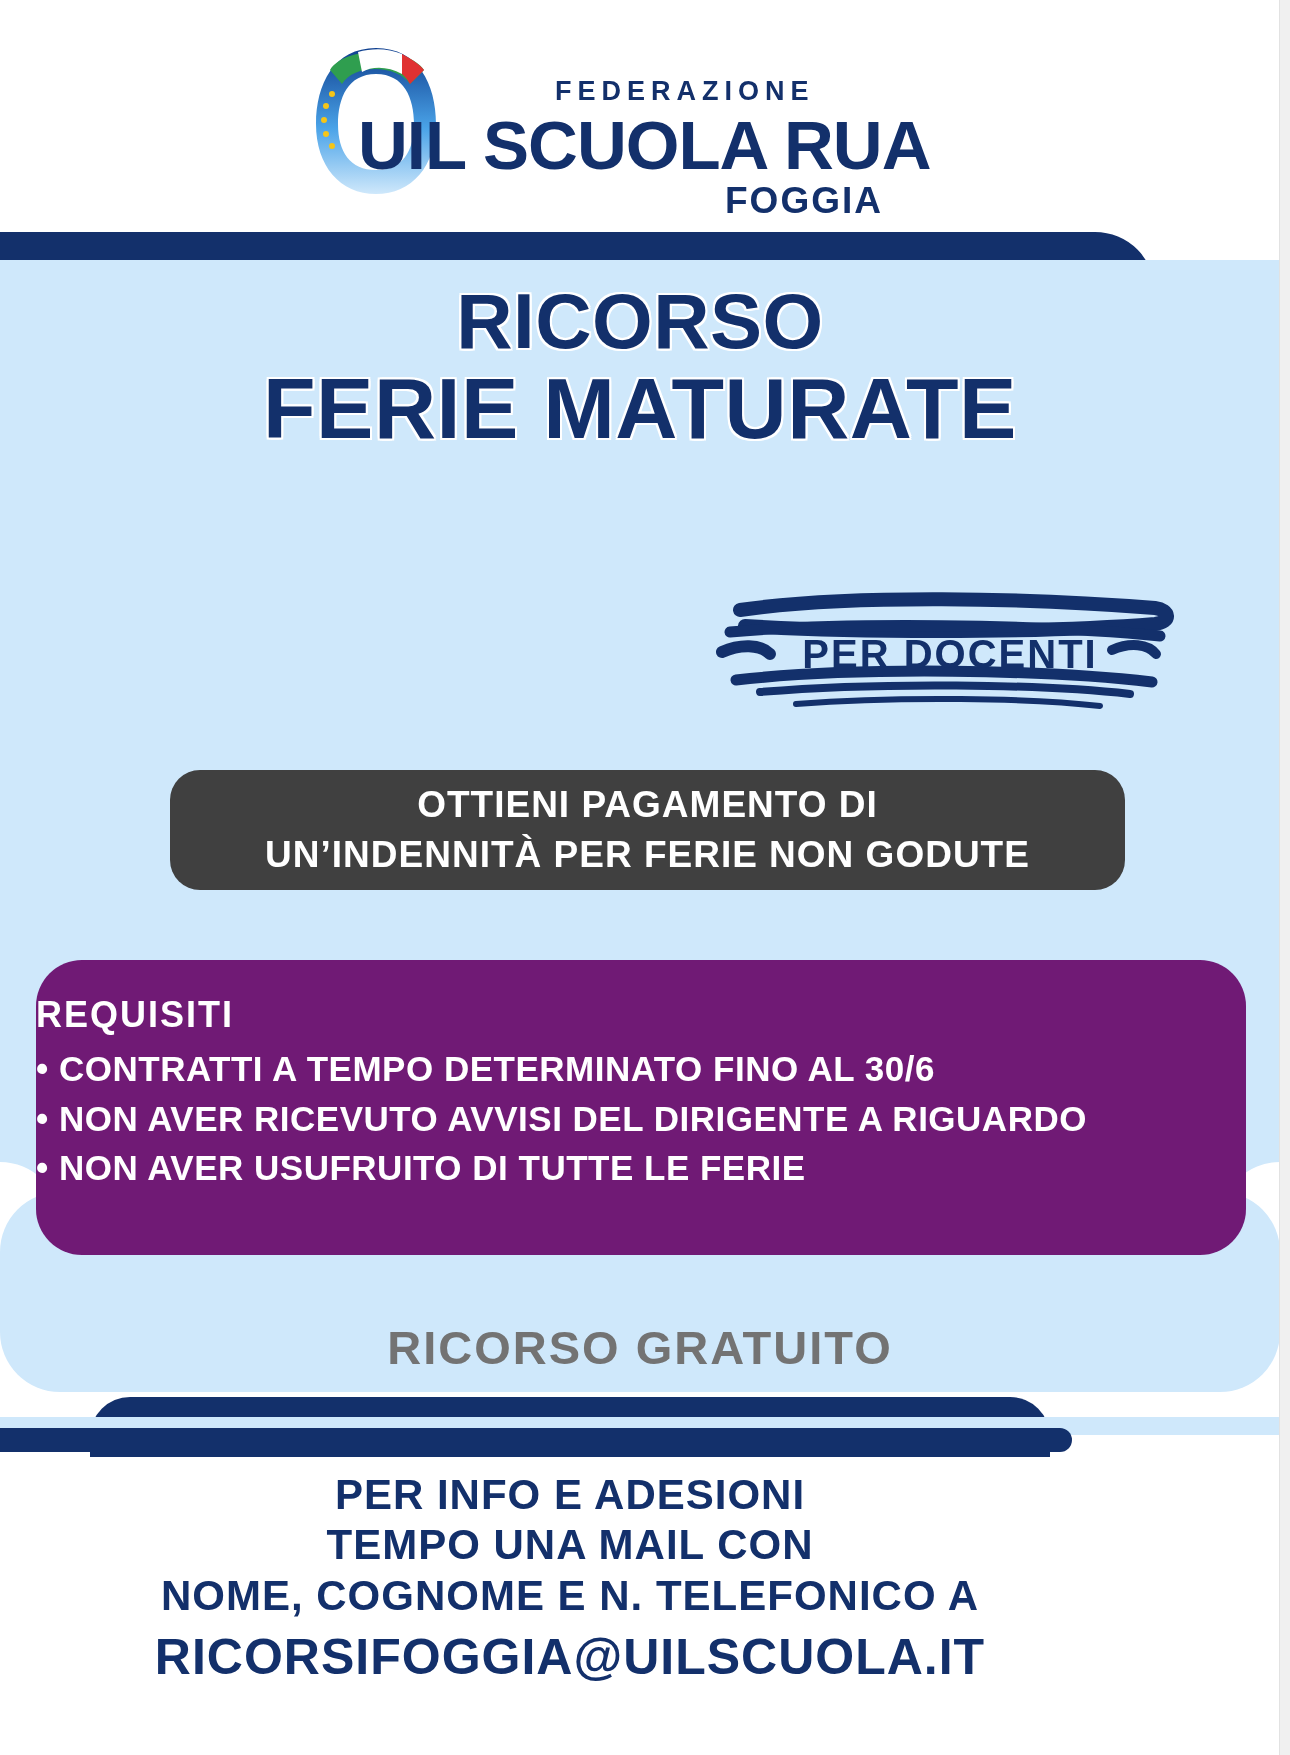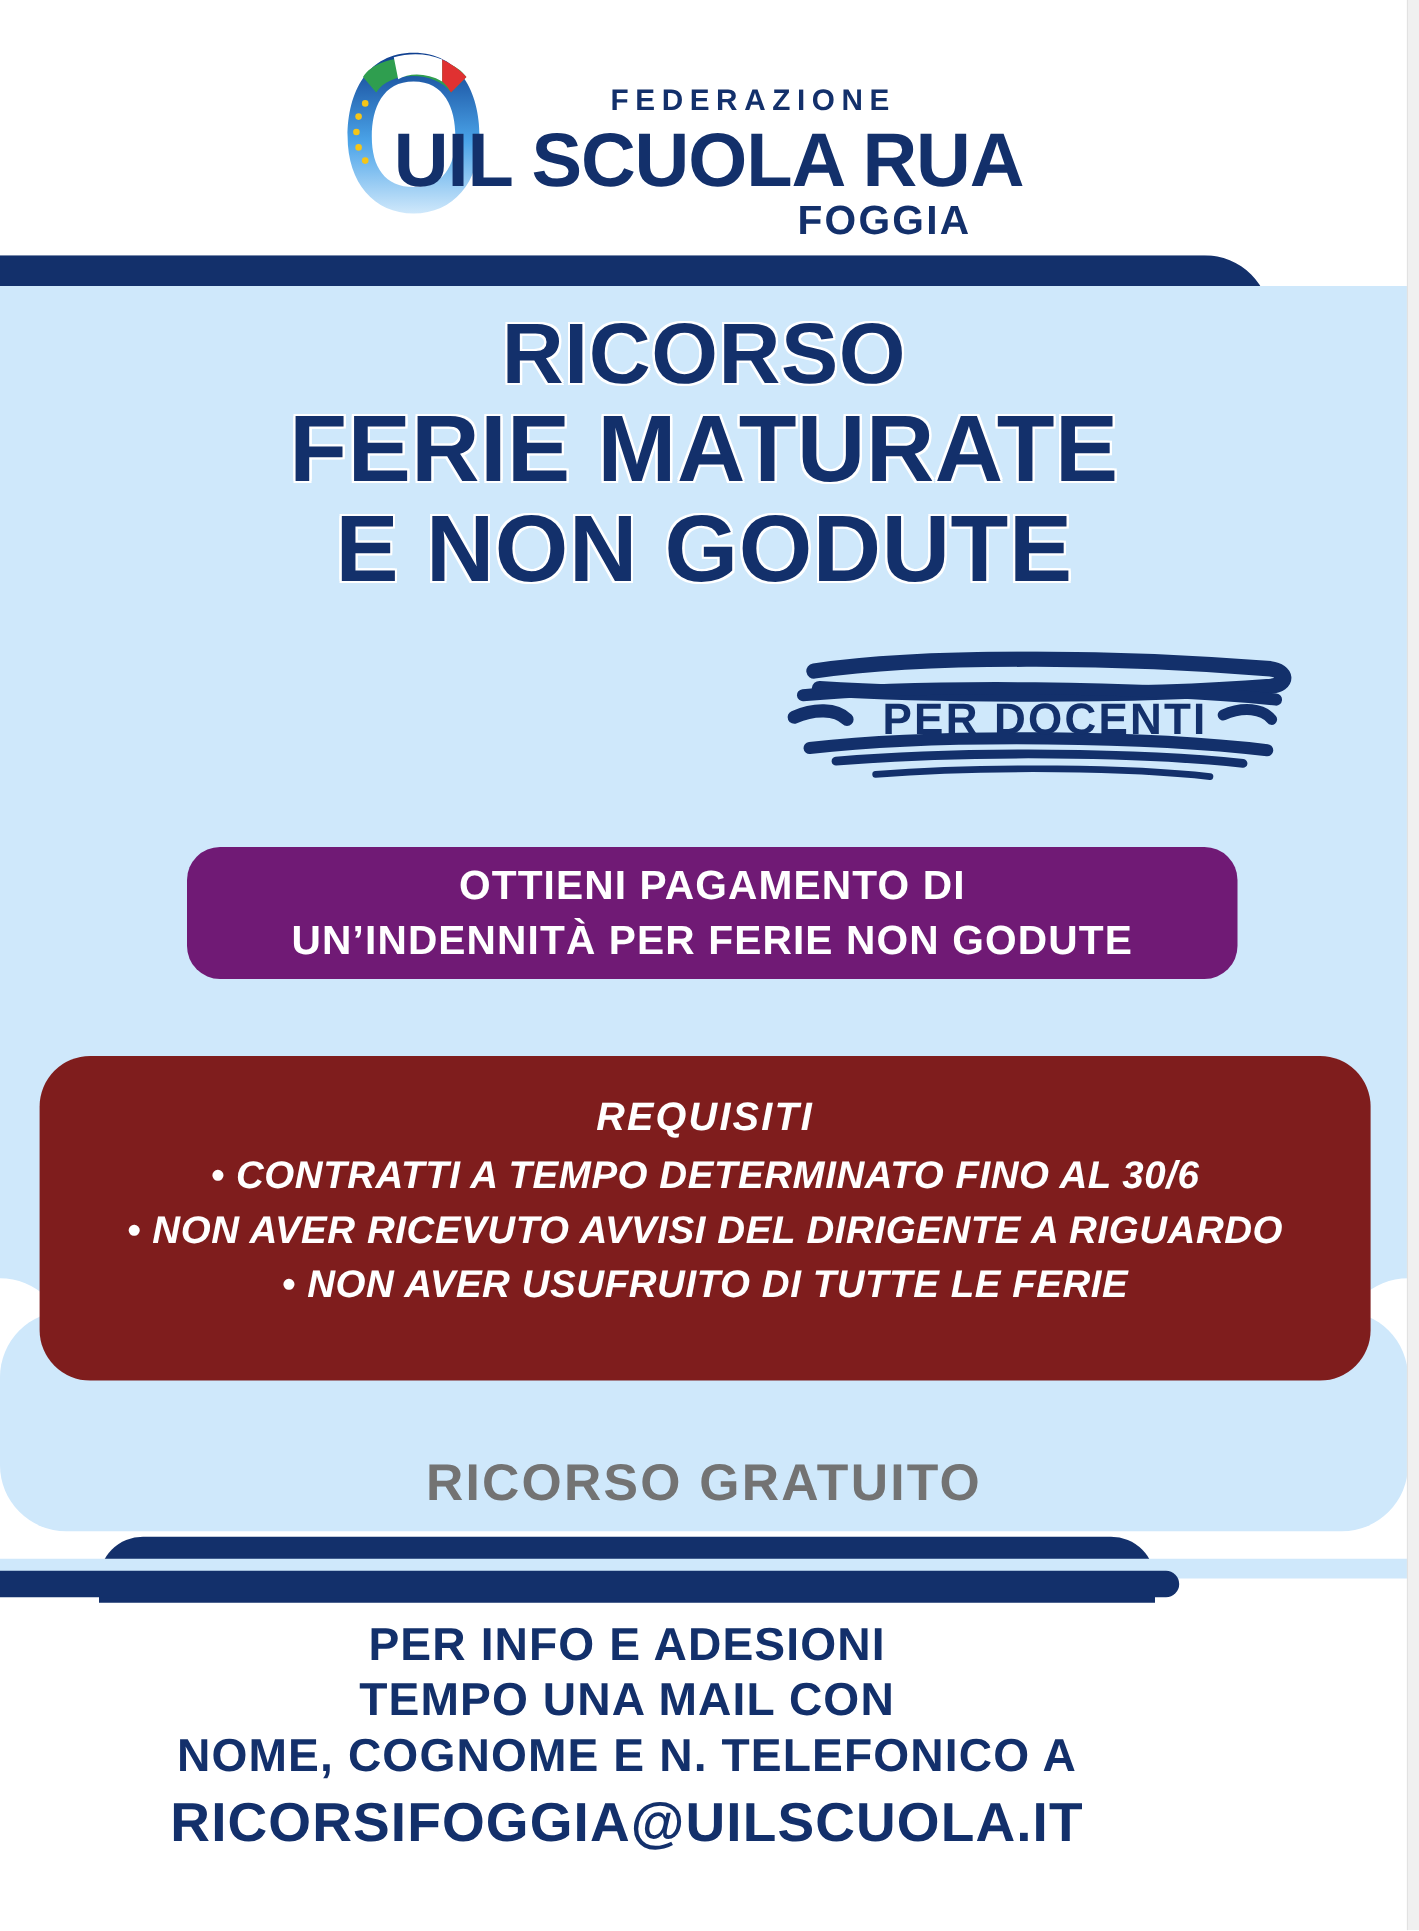--- a/index.html
+++ b/index.html
@@ -149,48 +149,47 @@
     z-index: 3;
   }
 
   
   .pill-ottieni {
     position: absolute;
     left: 170px;
     top: 770px;
     width: 955px;
     height: 120px;
-    background: #701a75;
+    background: #404040;
     border-radius: 30px;
     display: flex;
     flex-direction: column;
     align-items: center;
     justify-content: center;
     color: #ffffff;
     font-weight: bold;
     font-size: 37px;
     letter-spacing: 1px;
     line-height: 1.35;
     text-align: center;
   }
 
   
   .box-requisiti {
     position: absolute;
     left: 36px;
     top: 960px;
     width: 1210px;
     height: 295px;
-    background: #7f1d1d;
+    background: #701a75;
     border-radius: 46px;
     color: #ffffff;
-    text-align: center;
+    text-align: left;
     padding-top: 34px;
     box-sizing: border-box;
-    font-style: italic;
   }
   .req-title {
     font-size: 36px;
     font-weight: bold;
     letter-spacing: 2px;
     margin-bottom: 8px;
   }
   .req-list {
     list-style: none;
     margin: 0;
@@ -288,21 +287,20 @@
                a60 60 0 0 1 -60 -60 v-80 a60 60 0 0 1 60 -60 Z" fill="#cfe8fb"></path>
       <path d="M130 1165 H1010 a40 40 0 0 1 40 40 v20 H90 v-20 a40 40 0 0 1 40 -40 Z" fill="#13306b"></path>
       <path d="M0 1185 H1280 v18 H0 Z" fill="#cfe8fb"></path>
       <path d="M0 1196 H1060 a12 12 0 0 1 0 24 H0 Z" fill="#13306b"></path>
     </svg>
   </div>
 
   <div class="title-block">
     <div class="title-l1">RICORSO</div>
     <div class="title-l2">FERIE MATURATE</div>
-    <div class="title-l3">E NON GODUTE</div>
   </div>
 
   <div class="docenti-wrap">
     <svg width="500" height="130" viewBox="0 0 500 130" xmlns="http://www.w3.org/2000/svg">
       <g stroke="#13306b" fill="none" stroke-linecap="round">
         <path d="M40 18 C 150 2 330 6 455 16 C 470 18 472 30 455 32 C 330 42 140 40 45 34" stroke-width="14"></path>
         <path d="M30 40 C 140 30 340 32 460 44" stroke-width="11"></path>
         <path d="M22 60 C 40 52 60 52 70 62" stroke-width="12"></path>
         <path d="M412 58 C 430 50 448 52 456 62" stroke-width="10"></path>
         <path d="M36 88 C 160 74 350 78 452 90" stroke-width="11"></path>

